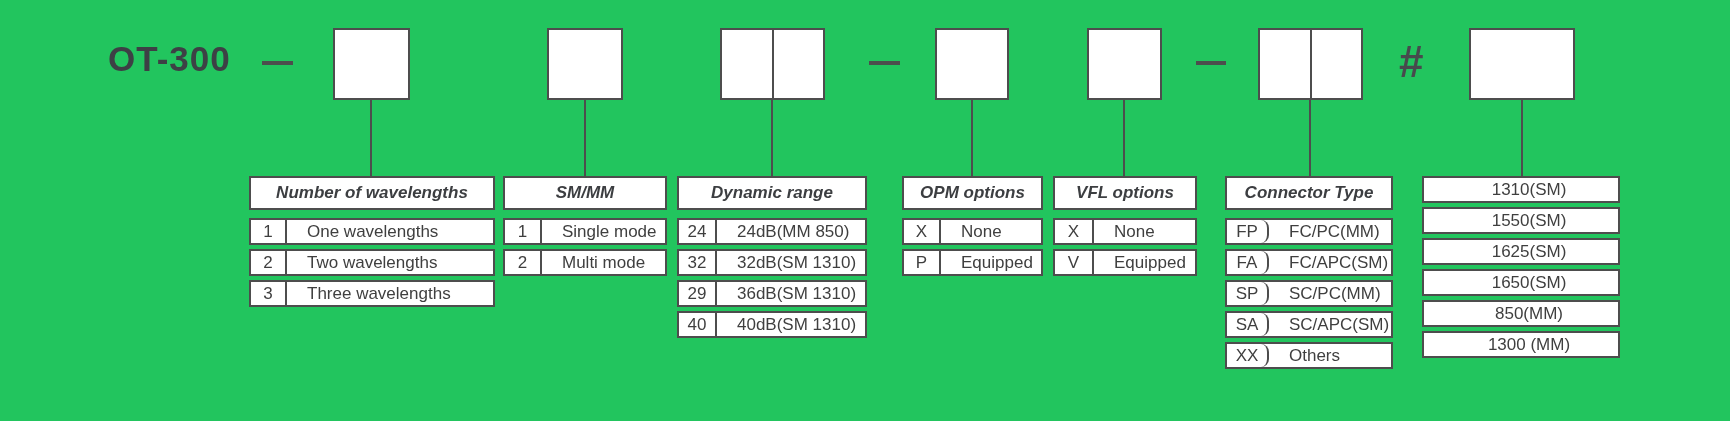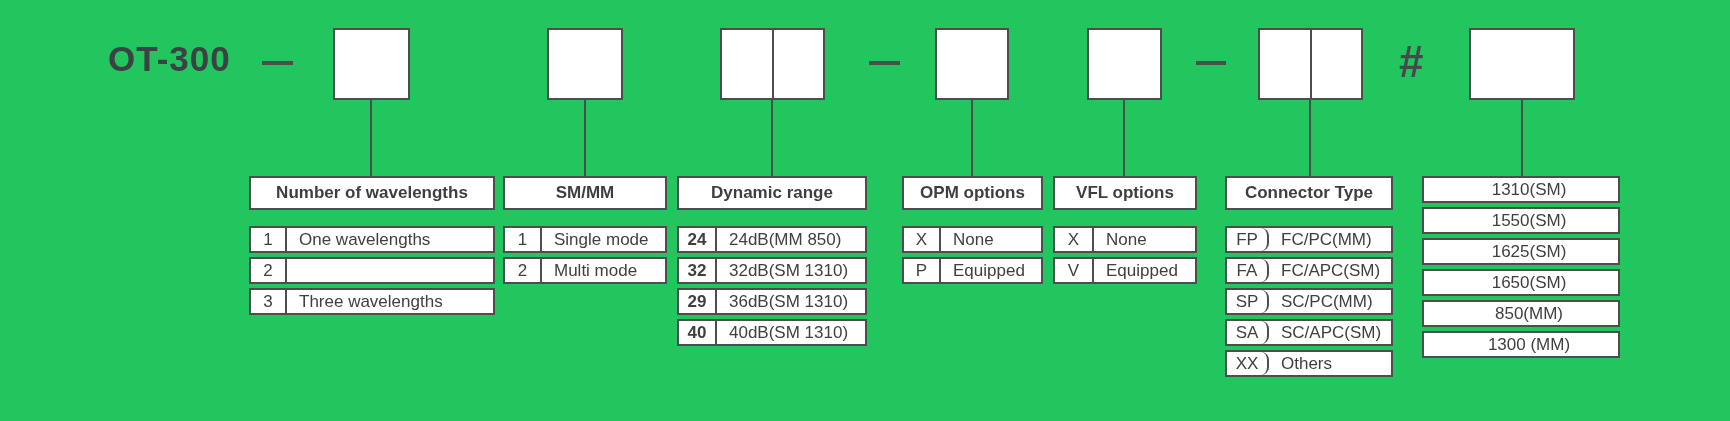--- a/index.html
+++ b/index.html
@@ -20,36 +20,36 @@
     position:absolute;top:28px;height:72px;border:2px solid #4d4d4d;
     background:#ffffff;box-sizing:border-box;display:flex;
   }
   .obox .cell{flex:1;}
   .obox .cell + .cell{border-left:2px solid #4d4d4d;}
   .vline{position:absolute;top:100px;height:76px;width:2px;background:#4d4d4d;}
   .otable{position:absolute;top:176px;}
   .thead{
     height:34px;border:2px solid #4d4d4d;box-sizing:border-box;background:#ffffff;
     display:flex;align-items:center;justify-content:center;
-    font-weight:bold;font-size:17px;margin-bottom:16px;color:#3c3e41;white-space:nowrap;
+    font-weight:bold;font-size:17px;margin-bottom:8px;color:#3c3e41;white-space:nowrap;font-style:italic;
   }
   .trow{
     height:27px;border:2px solid #4d4d4d;box-sizing:border-box;background:#ffffff;
     display:flex;align-items:stretch;margin-bottom:4px;font-size:17px;white-space:nowrap;
   }
   .tcode{
     flex:none;border-right:2px solid #4d4d4d;
     display:flex;align-items:center;justify-content:center;
   }
-  .tlabel{flex:1;display:flex;align-items:center;padding-left:12px;}
+  .tlabel{flex:1;display:flex;align-items:center;padding-left:20px;}
   .tlabel.center{padding-left:16px;justify-content:center;}
   
   .t1{left:249px;width:246px;} .t1 .tcode{width:34px;}
   .t2{left:503px;width:164px;} .t2 .tcode{width:35px;}
-  .t3{left:677px;width:190px;} .t3 .tcode{width:36px;font-weight:bold;}
+  .t3{left:677px;width:190px;} .t3 .tcode{width:36px;}
   .t4{left:902px;width:141px;} .t4 .tcode{width:35px;}
   .t5{left:1053px;width:144px;} .t5 .tcode{width:37px;}
   .t6{left:1225px;width:168px;} .t6 .tcode{width:40px;border-radius:8px;}
   .t7{left:1422px;width:198px;}
 </style>
 </head>
 <body>
 
 <div class="canvas">
 
@@ -82,20 +82,21 @@
   <div class="vline" style="left:1521px;"></div>
 
   <div class="otable t1">
     <div class="thead">Number of wavelengths</div>
     <div class="trow">
       <div class="tcode">1</div>
       <div class="tlabel">One wavelengths</div>
     </div>
     <div class="trow">
       <div class="tcode">2</div>
+      <div class="tlabel">Two wavelengths</div>
     </div>
     <div class="trow">
       <div class="tcode">3</div>
       <div class="tlabel">Three wavelengths</div>
     </div>
   </div>
 
   <div class="otable t2">
     <div class="thead">SM/MM</div>
     <div class="trow">

